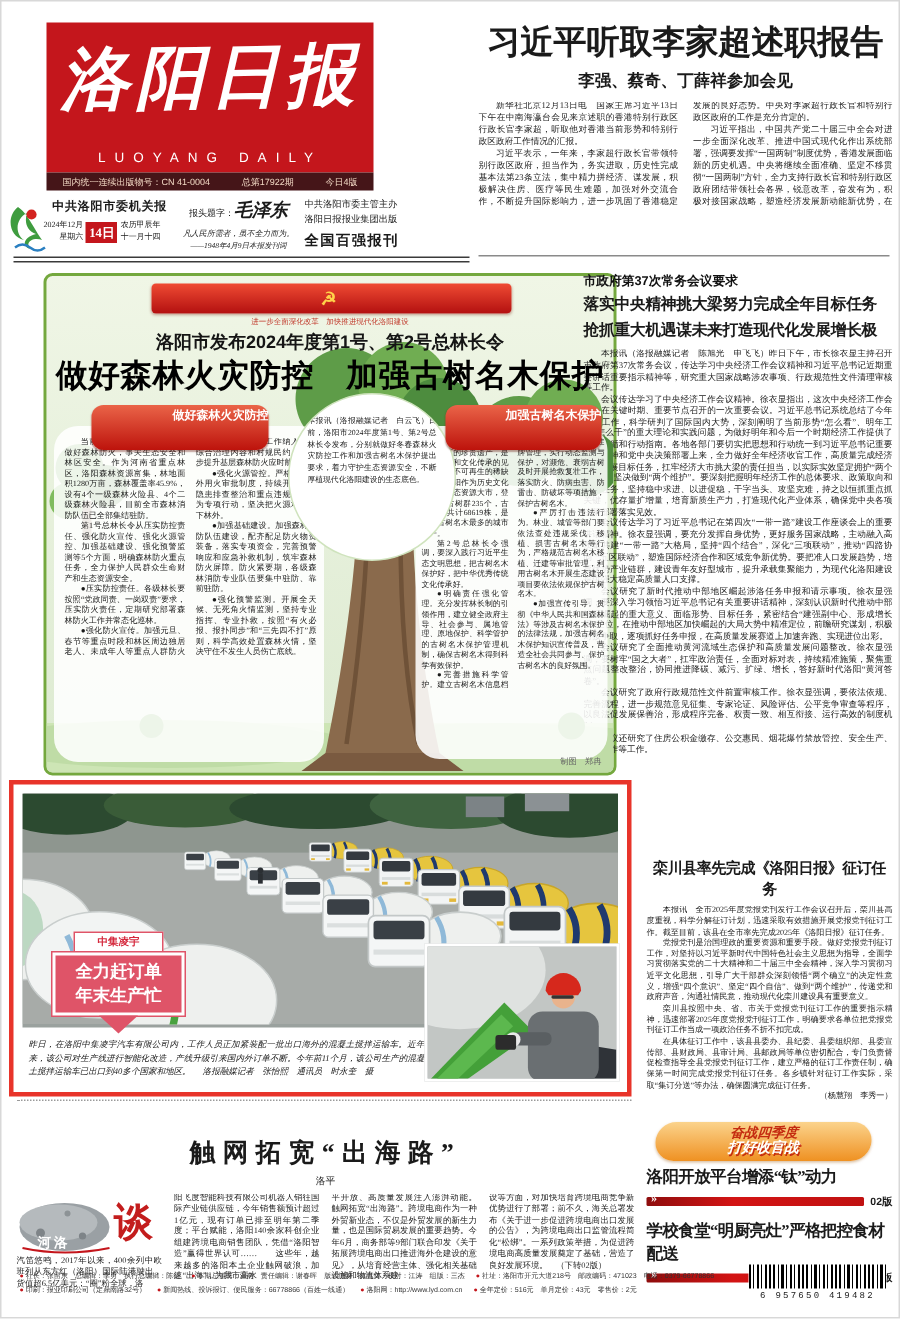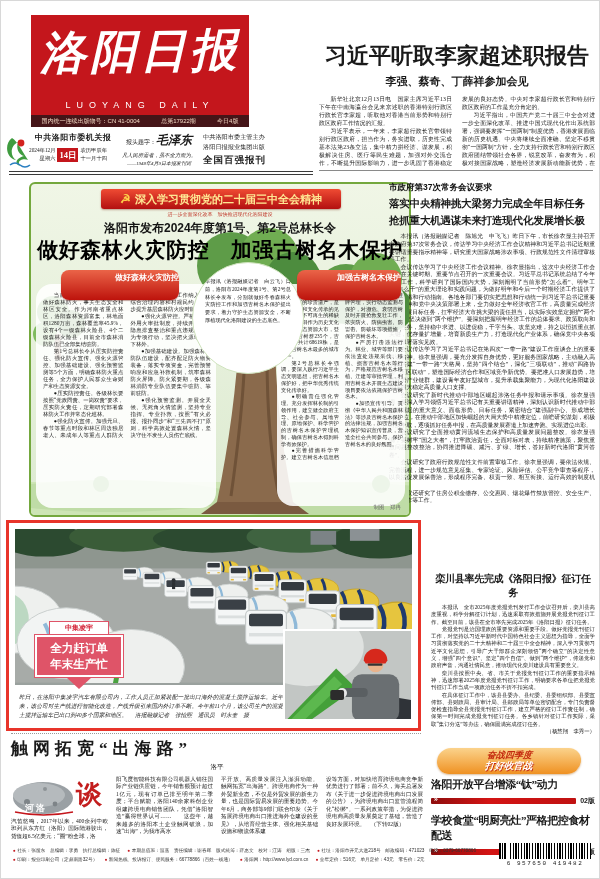--- a/index.html
+++ b/index.html
@@ -31,21 +31,21 @@
   .motto-src{font-size:5px;font-style:italic;margin-top:1px;}
   .publisher{position:absolute;left:202px;top:131px;width:74px;text-align:left;}
   .pub-line{font-size:6.2px;line-height:1.6;}
   .honor{font-size:9.5px;font-weight:bold;margin-top:2px;letter-spacing:1px;}
   .rule-left{position:absolute;left:8px;top:170px;width:304px;height:2px;
              border-top:1px solid #3a3a3a;border-bottom:1px solid #3a3a3a;}
   .rule-right{position:absolute;left:318px;top:169px;width:274px;border-top:1px solid #8a8a8a;}
 
   
   .topstory{position:absolute;left:318px;top:14px;width:276px;}
-  .ts-headline{font-size:22px;font-weight:bold;text-align:center;letter-spacing:0;line-height:1.2;margin-top:28px;}
+  .ts-headline{font-size:22px;font-weight:bold;text-align:center;letter-spacing:0;line-height:1.2;}
   .ts-sub{font-size:11px;font-weight:bold;text-align:center;margin-top:5px;
           font-family:"Liberation Sans",sans-serif;}
   .ts-body{margin-top:7px;column-count:2;column-gap:10px;font-size:5.8px;line-height:1.38;
            text-align:justify;height:84px;overflow:hidden;}
   .ts-body p{text-indent:2em;}
 
   
   .feature{position:absolute;left:28px;top:181px;width:382px;height:335px;border:2px solid #74a83e;
            border-radius:6px;background:linear-gradient(180deg,#f0f6e6,#dcead0);overflow:hidden;
            box-sizing:border-box;}
@@ -127,21 +127,21 @@
   .inset{position:absolute;right:5px;top:106px;width:130px;height:92px;border:2px solid #fff;
          z-index:6;overflow:hidden;background:#b9bdbd;box-sizing:border-box;}
   .caption{position:absolute;left:10px;top:170px;width:264px;height:34px;overflow:hidden;
            font-size:5.7px;line-height:1.55;font-style:italic;text-align:justify;}
   .cap-credit{margin-left:8px;}
 
   .dot-sep{position:absolute;left:10px;top:732px;width:410px;border-top:1px dotted #9a9a9a;}
 
   
   .comm{position:absolute;left:10px;top:736px;width:412px;}
-  .comm-h{text-align:left;font-size:17px;font-weight:900;letter-spacing:5px;}
+  .comm-h{text-align:center;font-size:17px;font-weight:900;letter-spacing:5px;margin-top:20px;}
   .comm-author{text-align:center;font-size:6.5px;margin-top:3px;}
   .comm-cols{display:flex;gap:8px;margin-top:4px;}
   .ccol{width:97px;font-size:5.6px;line-height:1.33;text-align:justify;height:82px;overflow:hidden;}
   .heluo{position:relative;width:97px;height:40px;margin-bottom:2px;}
   .heluo-river{position:absolute;left:14px;top:12px;color:#fff;font-size:9px;font-weight:bold;
                letter-spacing:2px;z-index:2;margin-top:15px;}
   .heluo-talk{position:absolute;right:6px;top:2px;color:#c31d1d;font-size:26px;font-weight:900;z-index:2;}
 
   
   .footer{position:absolute;left:12px;top:846px;width:476px;font-size:4.7px;line-height:1.85;
@@ -243,21 +243,21 @@
         <path d="M236 170 C236 225 240 275 248 312" stroke="#6f5238" stroke-width="3" fill="none"></path>
         <path d="M186 318 L170 330 L278 330 L262 318 Z" fill="#7a5a40"></path>
       </g>
       <circle cx="70" cy="300" r="8" fill="#6aa84f"></circle>
         <circle cx="350" cy="300" r="9" fill="#6aa84f"></circle>
     </svg>
 
     <div class="fb-panel fb-panel-l"></div>
     <div class="fb-panel fb-panel-r"></div>
 
-    <div class="fb-ribbon"><span class="emblem"></span><span>深入学习贯彻党的二十届三中全会精神</span></div>
+    <div class="fb-ribbon"><span class="emblem"></span></div>
     <div class="fb-ribbon-sub">进一步全面深化改革　加快推进现代化洛阳建设</div>
     <div class="fb-kicker">洛阳市发布2024年度第1号、第2号总林长令</div>
     <div class="fb-headline">做好森林火灾防控　加强古树名木保护</div>
 
     <div class="fb-label fb-label-l">做好森林火灾防控</div>
     <div class="fb-label fb-label-r">加强古树名木保护</div>
 
     <div class="fb-circle">本报讯（洛报融媒记者　白云飞）日前，洛阳市2024年度第1号、第2号总林长令发布，分别就做好冬春森林火灾防控工作和加强古树名木保护提出要求，着力守护生态资源安全，不断厚植现代化洛阳建设的生态底色。</div>
 
     <div class="fb-cols-l">

